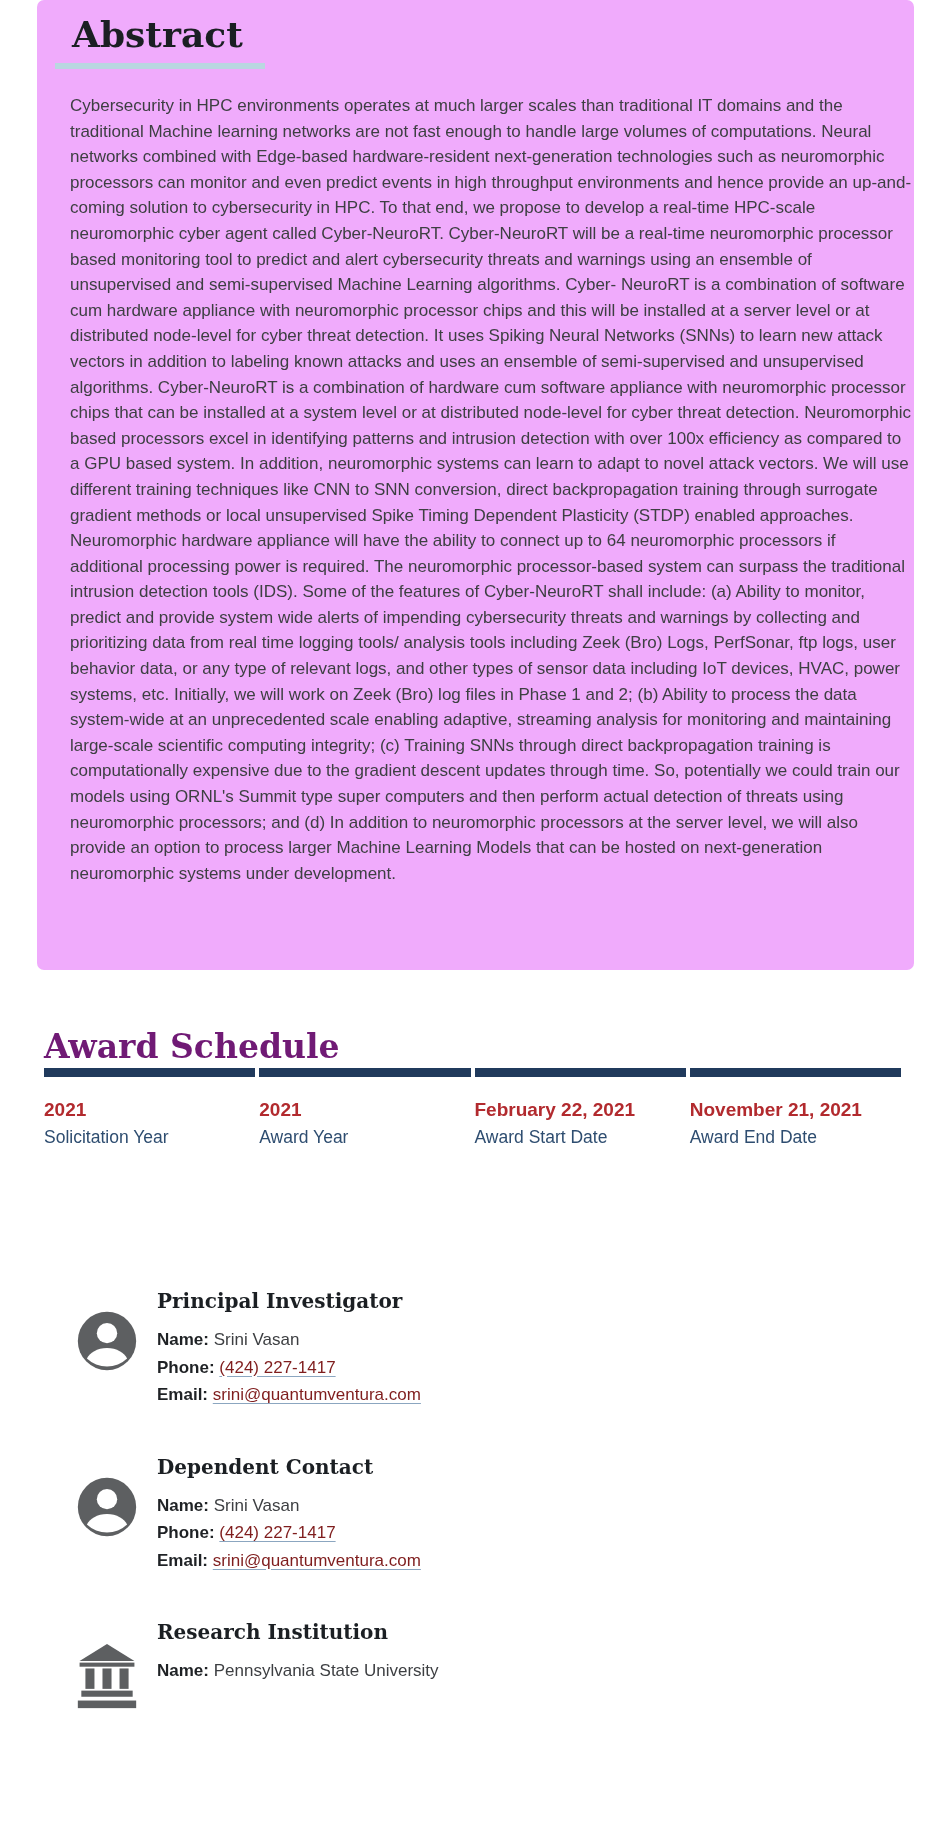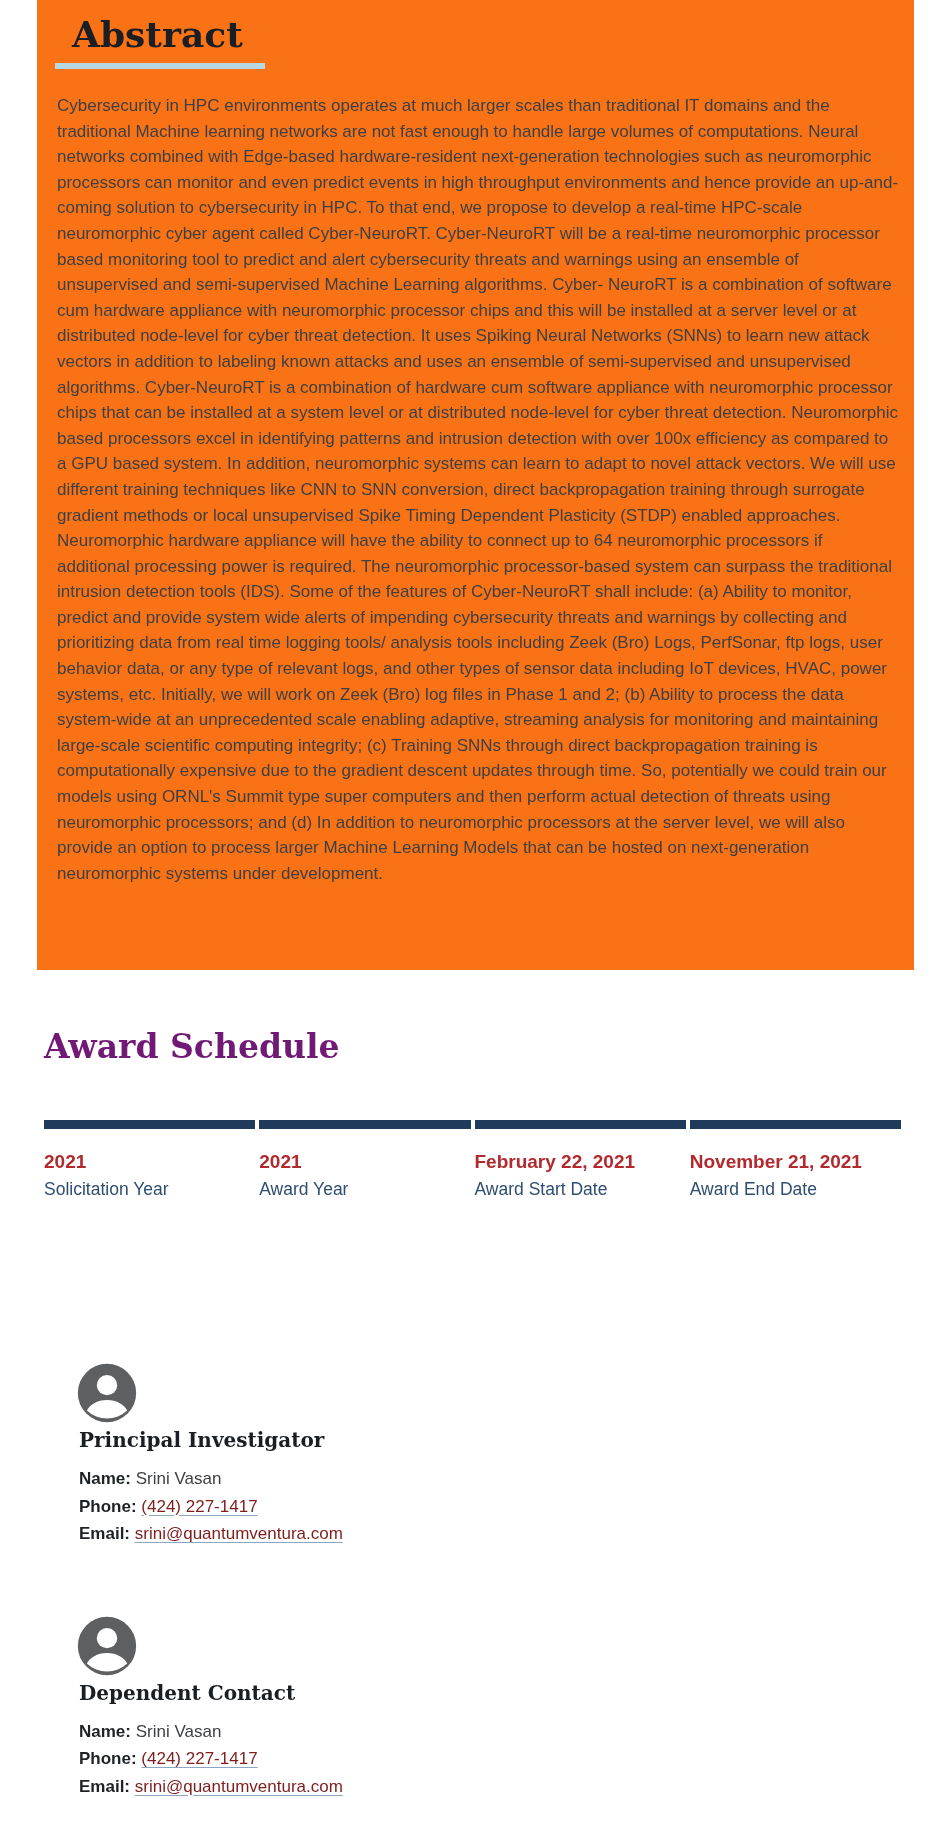--- a/index.html
+++ b/index.html
@@ -9,57 +9,57 @@
     height: 1824px;
     font-family: "Liberation Sans", sans-serif;
     color: #3d3f42;
     overflow: hidden;
   }
 
   
   .abstract-panel {
     margin-left: 37px;
     width: 877px;
-    background: #f97316;
+    background: #f0abfc;
     padding: 12px 20px 84px 18px;
+    border-radius: 7px;
   }
   .abstract-title {
     display: inline-block;
     font-family: "DejaVu Serif", "Liberation Serif", serif;
     font-weight: 700;
     font-size: 36px;
     line-height: 1.25;
     color: #1b1f23;
     padding: 0 22px 6px 17px;
     border-bottom: 6px solid #b9d7e0;
   }
   .abstract-text {
     margin-top: 24px;
-    margin-left: 2px;
+    margin-left: 15px;
     width: 842px;
     font-size: 17px;
     line-height: 25.6px;
     color: #3d3f42;
   }
 
   
   .award-schedule {
     margin: 56px 43px 0 44px;
   }
   .award-schedule-title {
     font-family: "DejaVu Serif", "Liberation Serif", serif;
     font-weight: 700;
     font-size: 33px;
     color: #701a75;
     line-height: 1.25;
   }
   .timeline {
     display: flex;
     gap: 4px;
-    margin-top: 52px;
   }
   .tl-col { flex: 1; }
   .tl-bar {
     height: 9px;
     background: #203a5c;
     margin-bottom: 21px;
   }
   .tl-value {
     font-size: 19px;
     font-weight: 700;
@@ -73,21 +73,20 @@
     line-height: 1.25;
   }
 
   
   .contacts {
     margin: 140px 0 0 64px;
   }
   .contact-card {
     display: flex;
     margin-bottom: 46px;
-    flex-direction: column;
   }
   .icon-col {
     width: 78px;
     flex: 0 0 78px;
     padding-top: 17px;
     padding-left: 8px;
   }
   .icon-col svg { display: block; }
   .info-col { padding-left: 15px; }
   .contact-heading {

